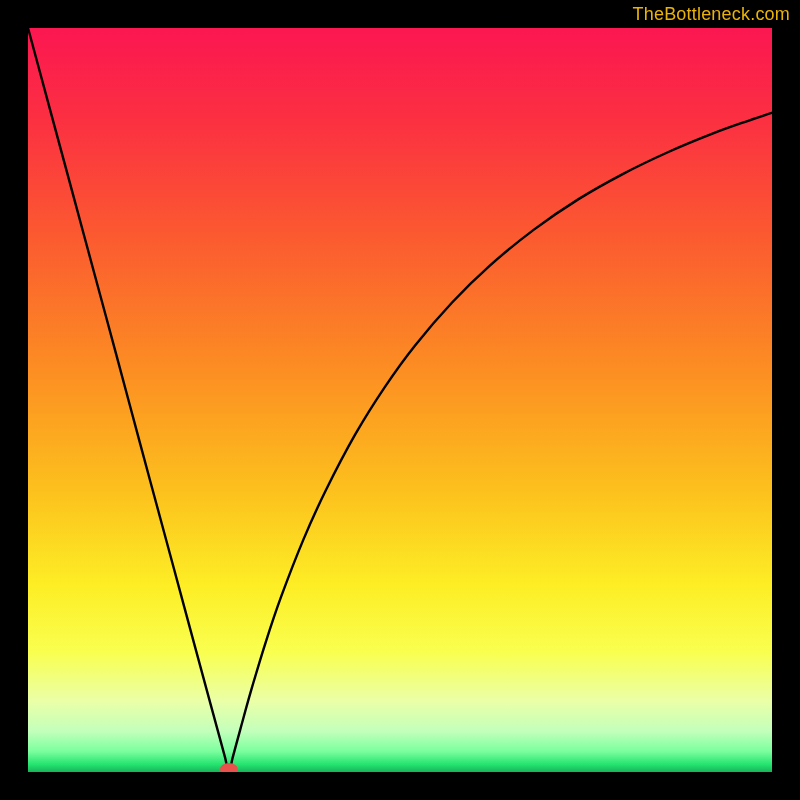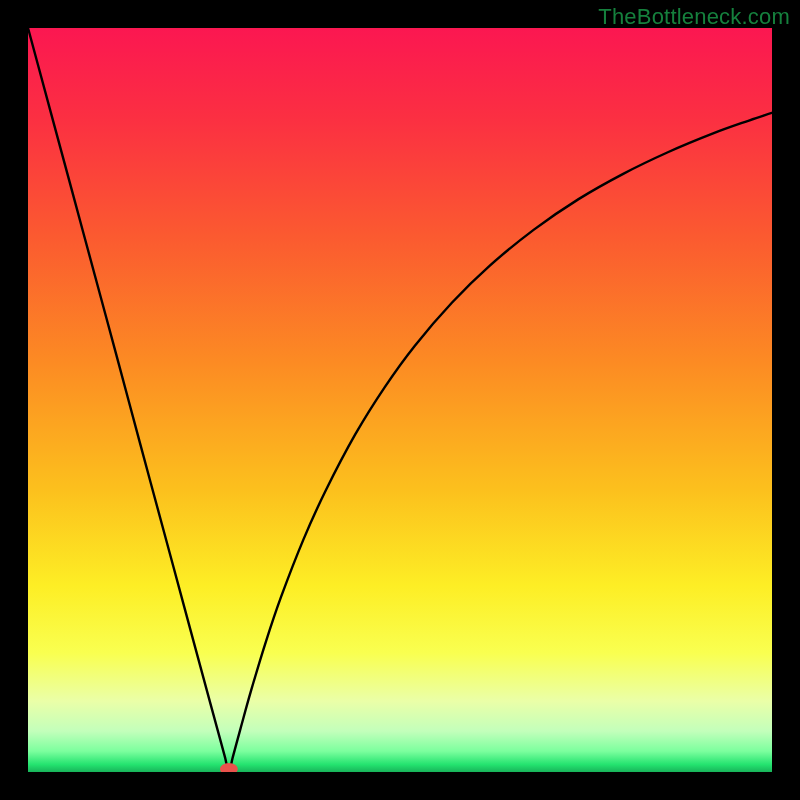--- a/index.html
+++ b/index.html
@@ -23,22 +23,22 @@
     position: absolute;
     left: 0;
     top: 0;
     width: 744px;
     height: 744px;
   }
   .watermark {
     position: absolute;
     top: 4px;
     right: 10px;
-    color: #15803d;
-    font-size: 22px;
+    color: #eab308;
+    font-size: 18px;
     font-weight: 500;
     letter-spacing: 0.2px;
     text-align: right;
     white-space: nowrap;
   }
   svg { display: block; }
 </style>
 </head>
 <body>
 

